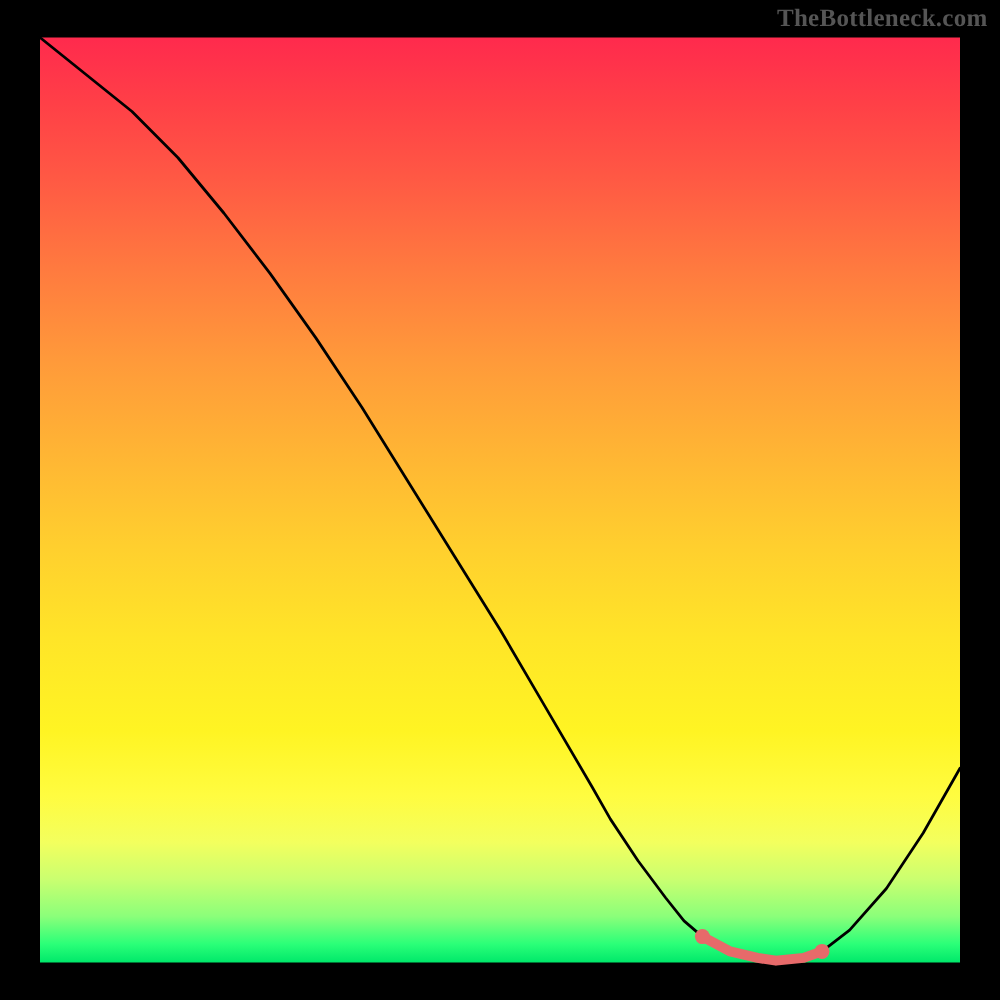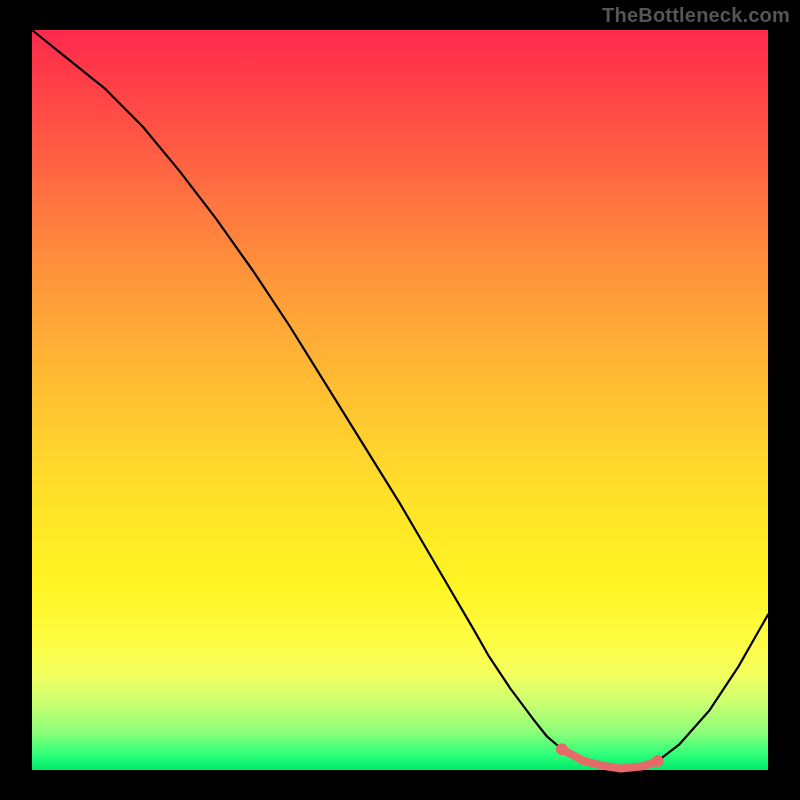--- a/index.html
+++ b/index.html
@@ -9,20 +9,21 @@
     height: 800px;
     background: #000;
     overflow: hidden;
     font-family: Arial, Helvetica, sans-serif;
   }
   .frame {
     position: relative;
     width: 800px;
     height: 708px;
     background: #000;
+    font-family: Liberation Serif, serif;
   }
   .watermark {
     position: absolute;
     top: 4px;
     right: 10px;
     color: #555;
     font-size: 20px;
     font-weight: 600;
     letter-spacing: 0.2px;
     z-index: 50;

